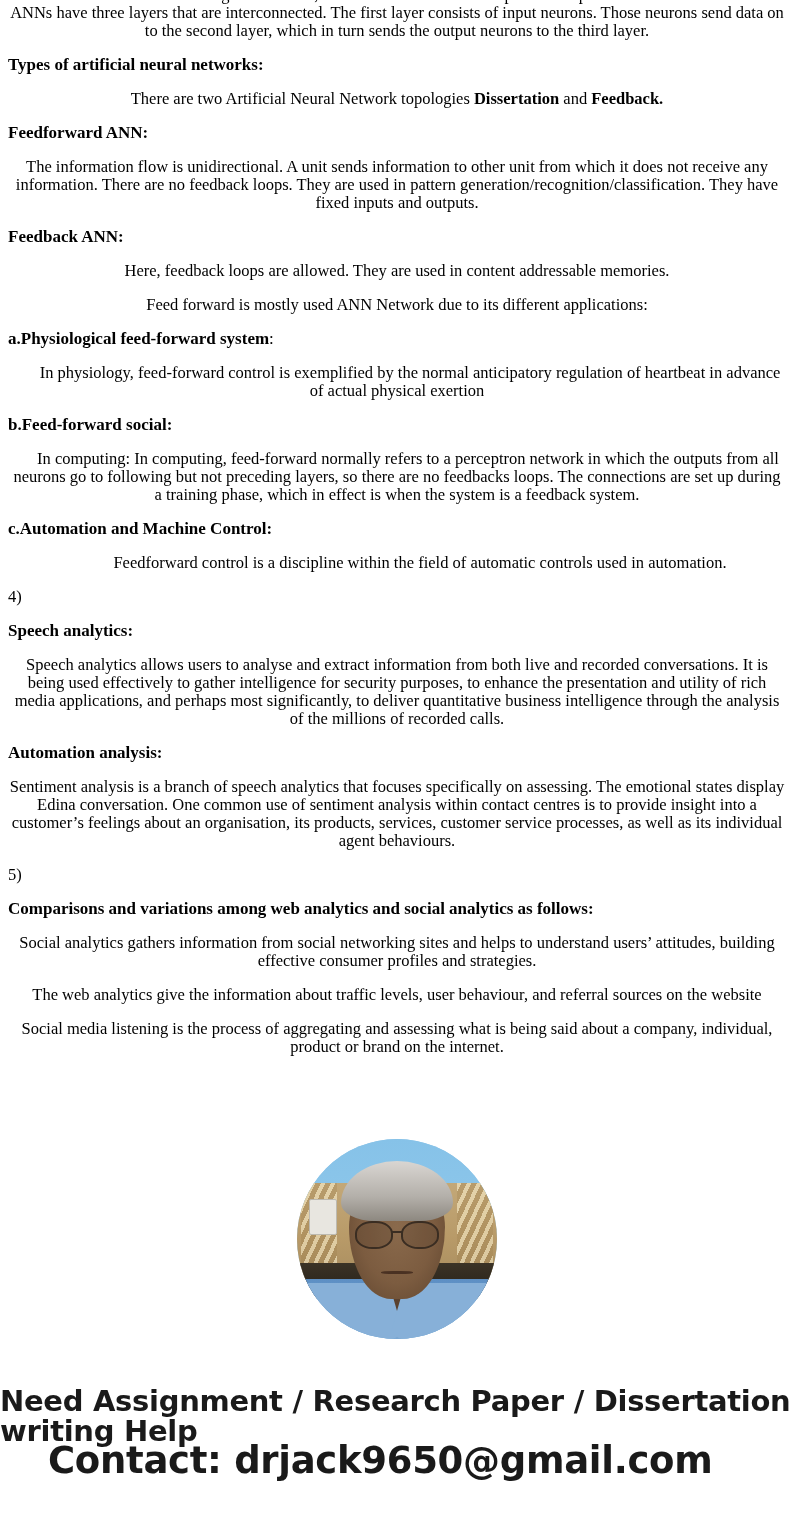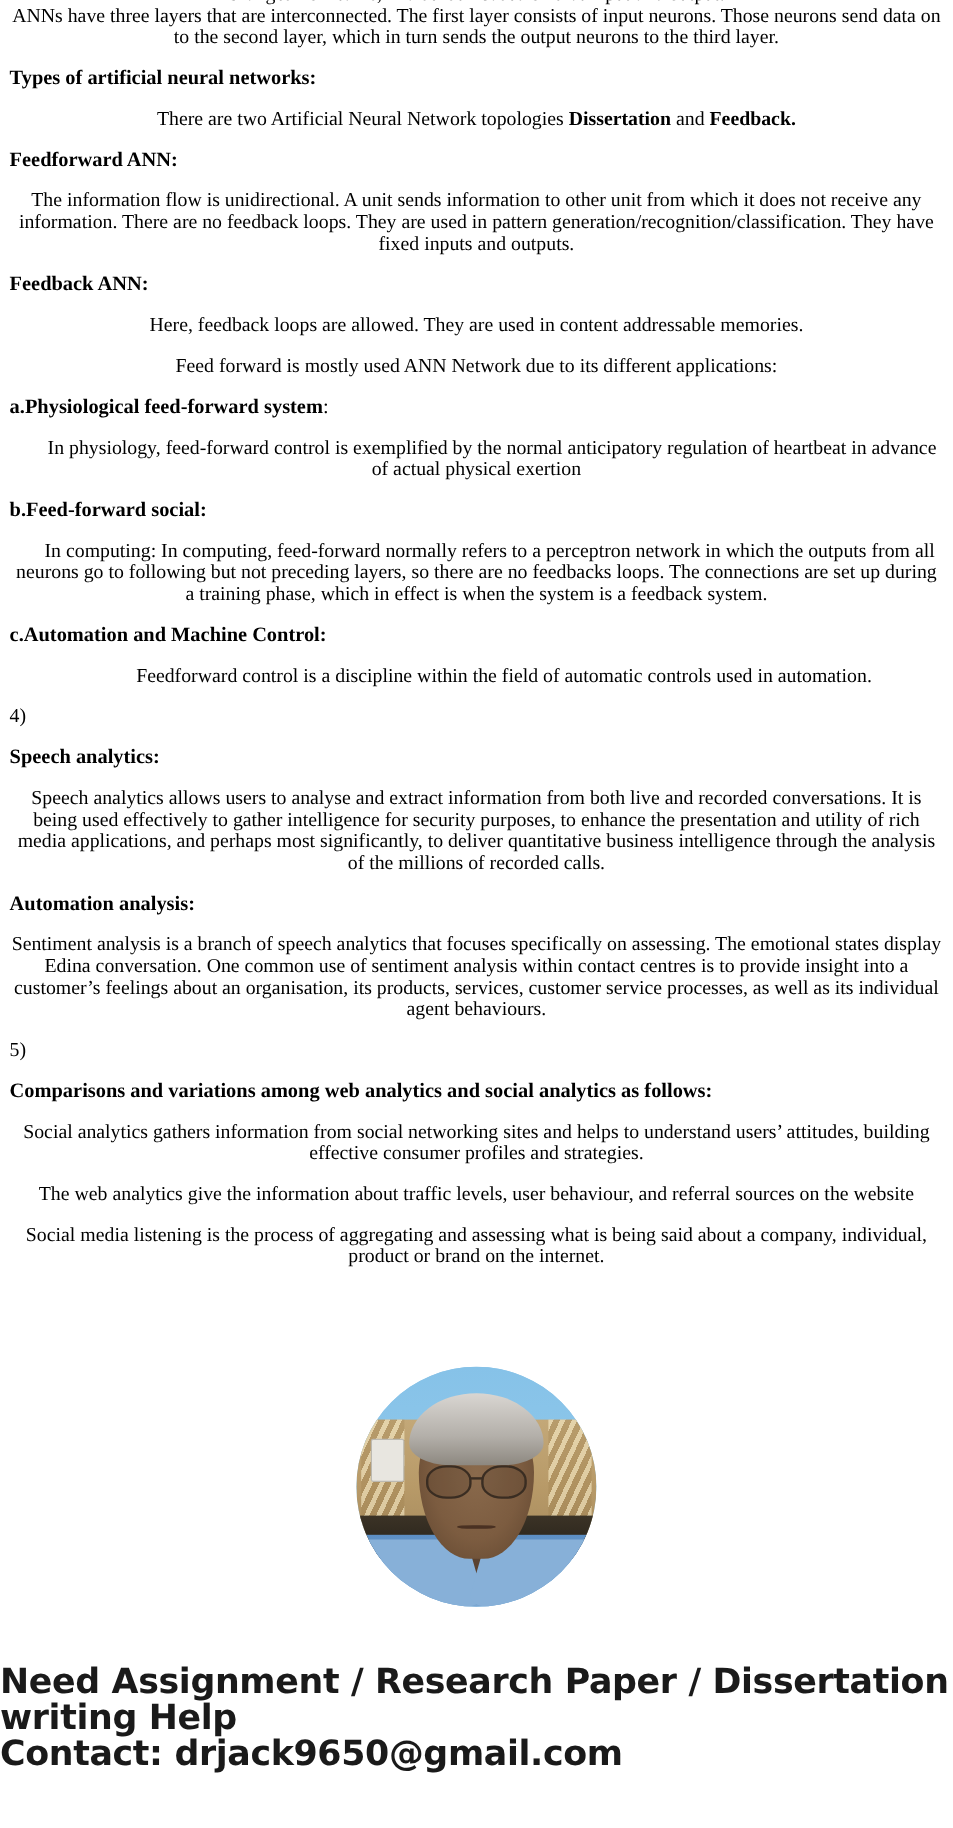--- a/index.html
+++ b/index.html
@@ -184,23 +184,24 @@
     font-family: "DejaVu Sans", "Liberation Sans", sans-serif;
     font-weight: bold;
     color: #1a1a1a;
   }
   .footer-line1 {
     font-size: 29px;
     line-height: 30px;
     letter-spacing: -0.3px;
   }
   .footer-line2 {
-    font-size: 29px;
+    font-size: 37px;
     line-height: 30px;
     letter-spacing: -0.3px;
+    padding-left: 48px;
   }
 </style>
 </head>
 <body>
 
 <div class="page">
 
   <div class="doc">
 
     <div class="clip-top">

